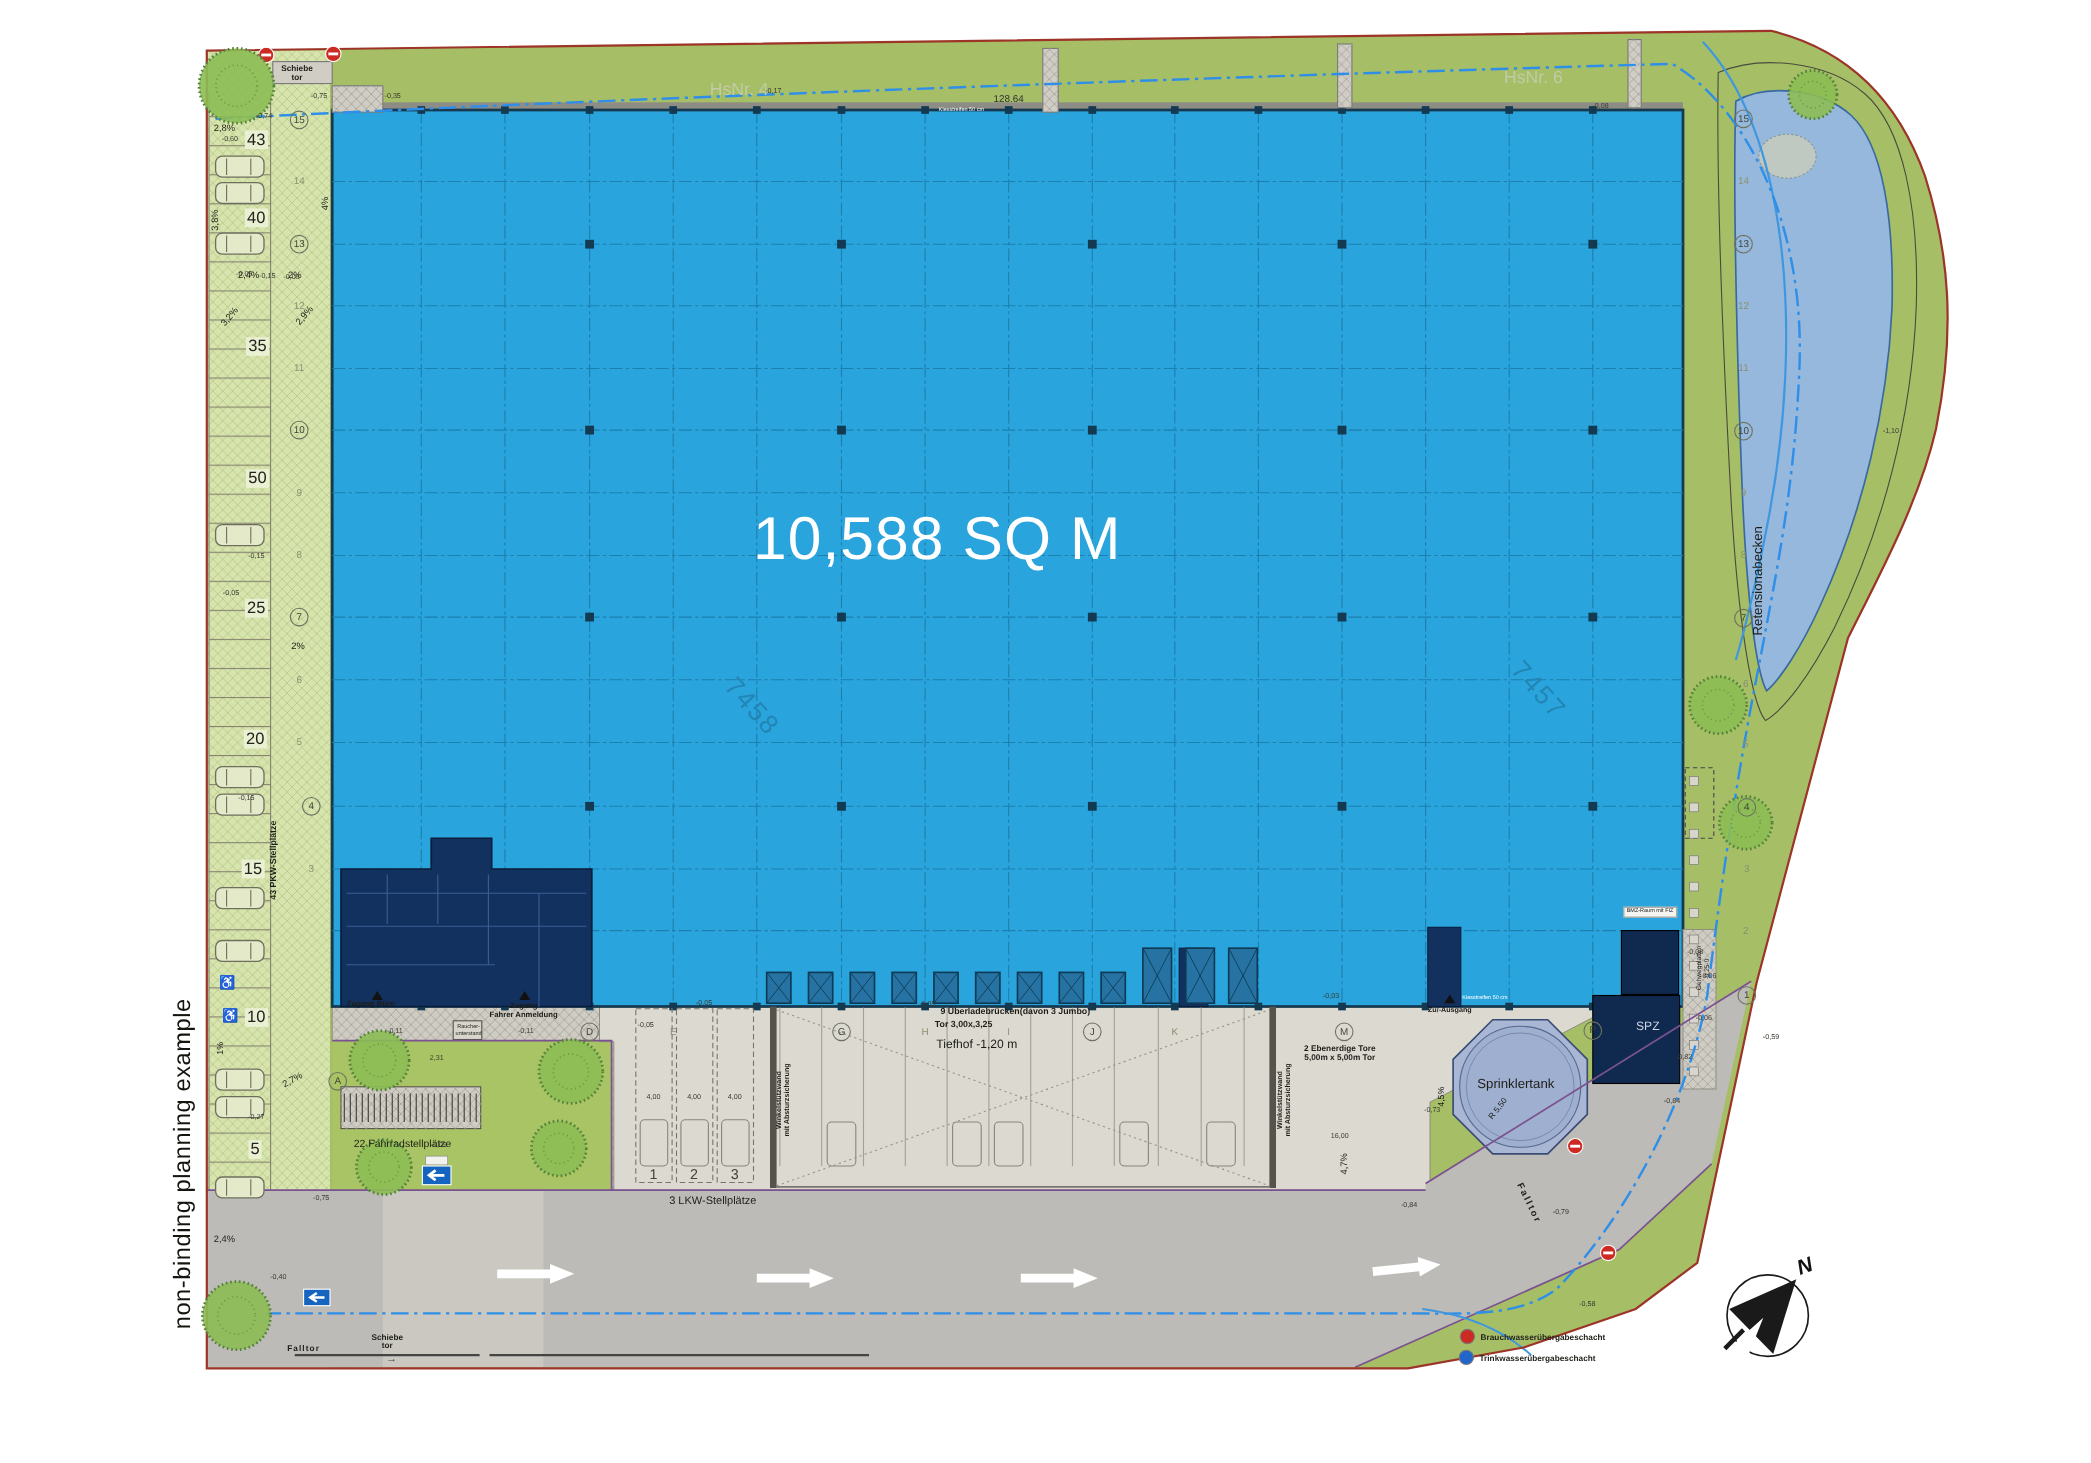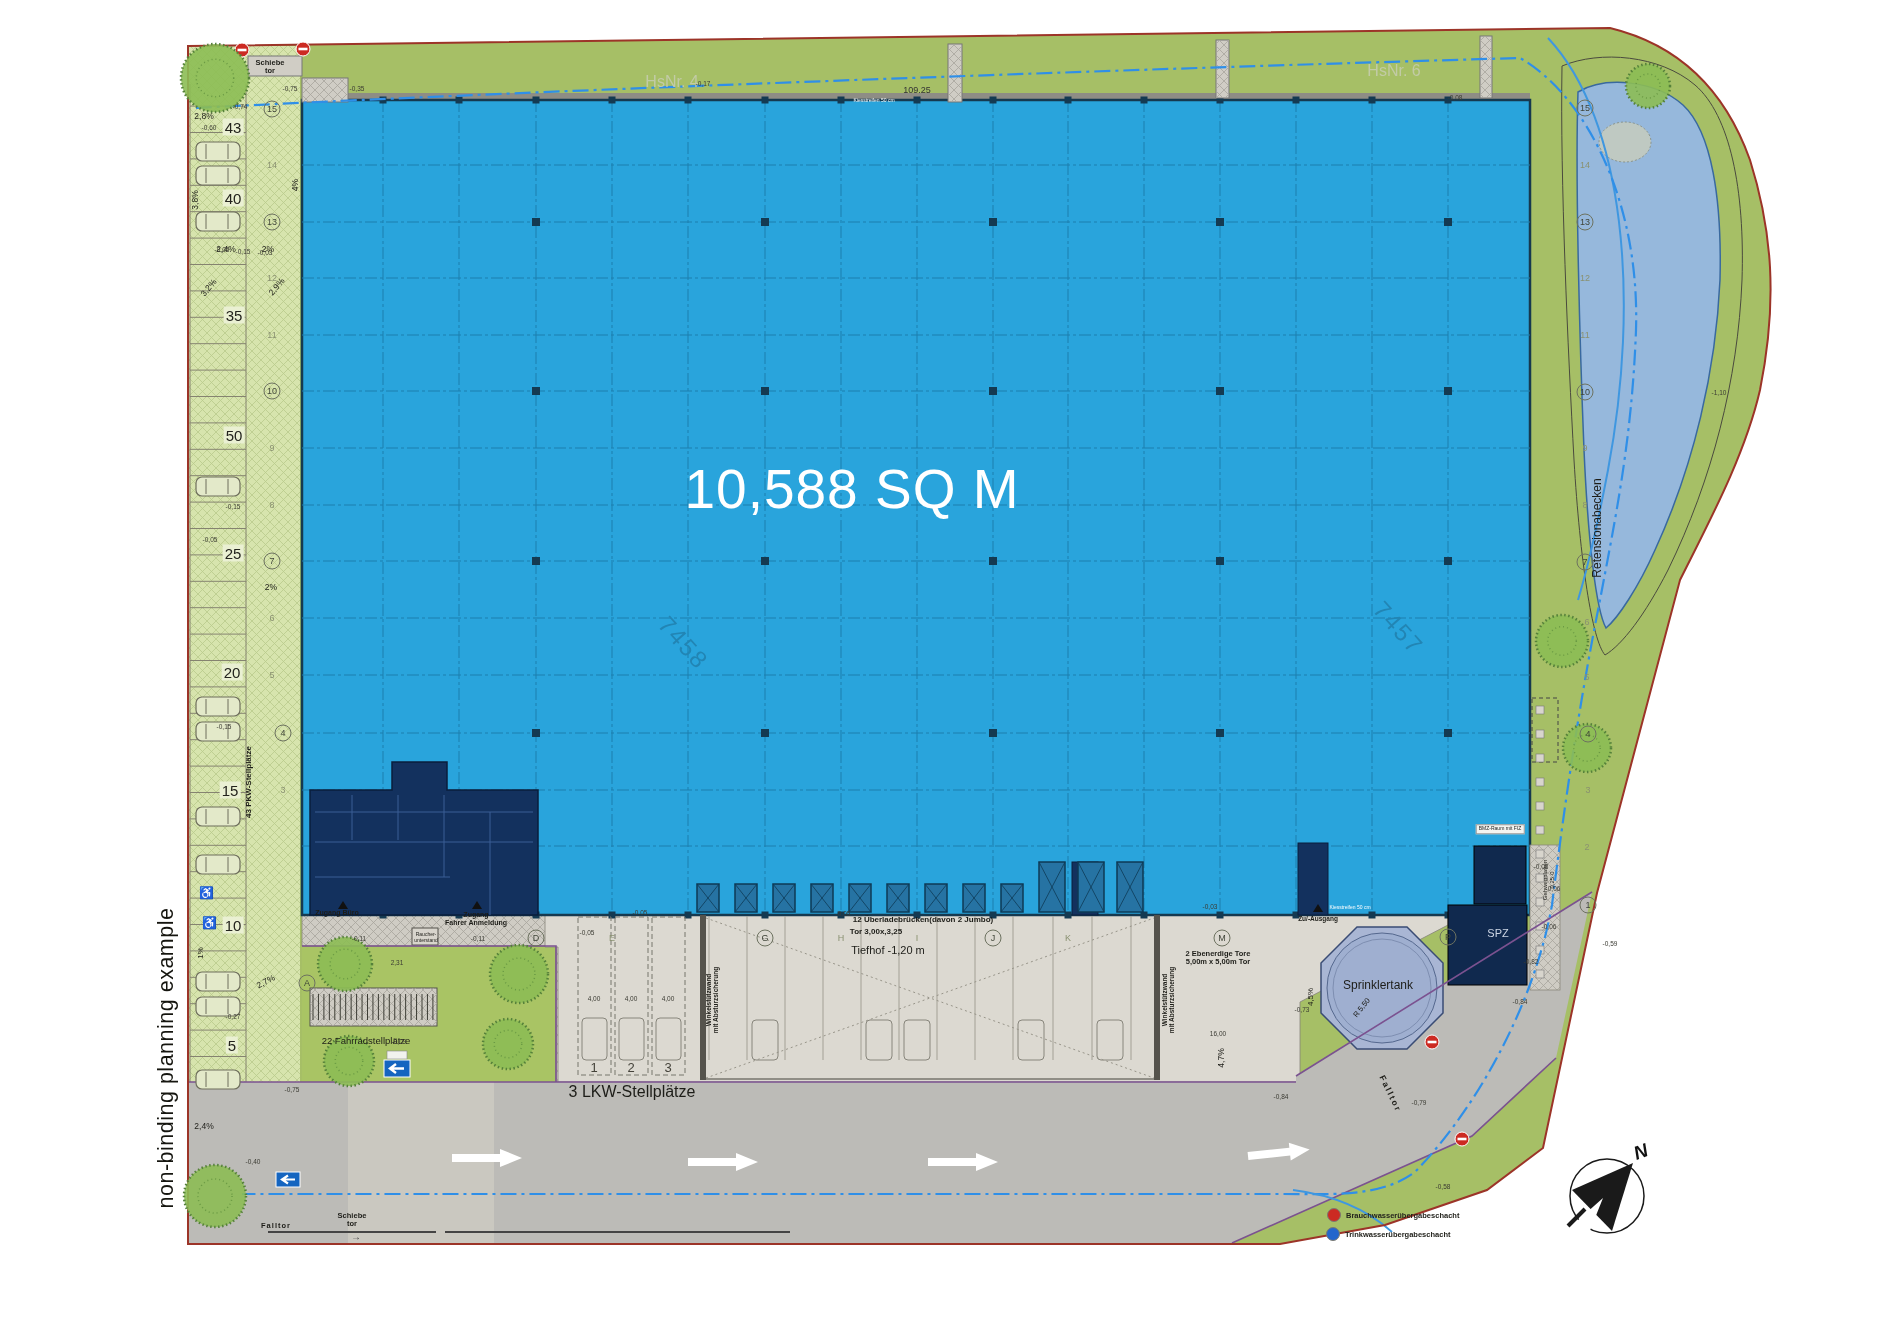--- a/index.html
+++ b/index.html
@@ -431,45 +431,45 @@
 tor</div>
       <div class="lbl" style="left: 356px; top: 1236px; font-size: 10px; transform: translate(-50%, -50%); color: rgb(68, 68, 68);">→</div>
       <div class="lbl" style="left: 276px; top: 1226px; font-size: 7.5px; transform: translate(-50%, -50%); font-weight: 700; letter-spacing: 1px;">Falltor</div>
       <div class="lbl" style="left: 1390px; top: 1094px; font-size: 8.5px; transform: translate(-50%, -50%) rotate(64deg); font-weight: 700; letter-spacing: 2px;">Falltor</div>
       <div class="lbl" style="left: 337px; top: 913px; font-size: 7px; transform: translate(-50%, -50%); font-weight: 700;">Zugang Büro</div>
       <div class="lbl" style="left: 476px; top: 919px; font-size: 7px; transform: translate(-50%, -50%); font-weight: 700;">Zugang
 Fahrer Anmeldung</div>
       <div class="lbl" style="left: 426px; top: 937px; font-size: 5px; transform: translate(-50%, -50%);">Raucher-
 unterstand</div>
       <div class="lbl" style="left: 366px; top: 1041px; font-size: 9.5px; transform: translate(-50%, -50%);">22 Fahrradstellplätze</div>
-      <div class="lbl" style="left: 632px; top: 1092px; font-size: 16px; transform: translate(-50%, -50%);">3 LKW-Stellplätze</div>
+      <div class="lbl" style="left: 648px; top: 1092px; font-size: 10px; transform: translate(-50%, -50%);">3 LKW-Stellplätze</div>
       <div class="lbl" style="left: 594px; top: 1068px; font-size: 13px; transform: translate(-50%, -50%); color: rgb(68, 66, 58);">1</div>
       <div class="lbl" style="left: 631px; top: 1068px; font-size: 13px; transform: translate(-50%, -50%); color: rgb(68, 66, 58);">2</div>
       <div class="lbl" style="left: 668px; top: 1068px; font-size: 13px; transform: translate(-50%, -50%); color: rgb(68, 66, 58);">3</div>
-      <div class="lbl" style="left: 923px; top: 920px; font-size: 8px; transform: translate(-50%, -50%); font-weight: 700;">12 Überladebrücken(davon 2 Jumbo)</div>
+      <div class="lbl" style="left: 923px; top: 920px; font-size: 8px; transform: translate(-50%, -50%); font-weight: 700;">9 Überladebrücken(davon 3 Jumbo)</div>
       <div class="lbl" style="left: 876px; top: 932px; font-size: 8px; transform: translate(-50%, -50%); font-weight: 700;">Tor 3,00x,3,25</div>
       <div class="lbl" style="left: 888px; top: 950px; font-size: 11px; transform: translate(-50%, -50%);">Tiefhof -1,20 m</div>
       <div class="lbl" style="left: 1218px; top: 958px; font-size: 7.5px; transform: translate(-50%, -50%); font-weight: 700;">2 Ebenerdige Tore
 5,00m x 5,00m Tor</div>
       <div class="lbl" style="left: 712px; top: 1000px; font-size: 6.5px; transform: translate(-50%, -50%) rotate(-90deg); font-weight: 700;">Winkelstützwand
 mit Absturzsicherung</div>
       <div class="lbl" style="left: 1168px; top: 1000px; font-size: 6.5px; transform: translate(-50%, -50%) rotate(-90deg); font-weight: 700;">Winkelstützwand
 mit Absturzsicherung</div>
       <div class="lbl" style="left: 249px; top: 782px; font-size: 8px; transform: translate(-50%, -50%) rotate(-90deg); font-weight: 700;">43 PKW-Stellplätze</div>
       <div class="lbl" style="left: 1549px; top: 880px; font-size: 6px; transform: translate(-50%, -50%) rotate(-90deg);">Gehwegplatten
 0,25·0</div>
       <div class="lbl" style="left: 1598px; top: 528px; font-size: 12px; transform: translate(-50%, -50%) rotate(-90deg);">Retensionabecken</div>
       <div class="lbl" style="left: 1378px; top: 986px; font-size: 12px; transform: translate(-50%, -50%); text-align: center;">Sprinklertank</div>
       <div class="lbl" style="left: 1362px; top: 1008px; font-size: 7.5px; transform: translate(-50%, -50%) rotate(-52deg);">R 5,50</div>
       <div class="lbl" style="left: 1498px; top: 933px; font-size: 11px; transform: translate(-50%, -50%); color: rgb(204, 213, 228);">SPZ</div>
       <div class="lbl" style="left: 1500px; top: 829px; font-size: 5px; transform: translate(-50%, -50%); color: rgb(34, 34, 34); background: rgb(244, 244, 240); padding: 1px 2px; border: 0.5px solid rgb(153, 153, 153);">BMZ-Raum mit FIZ</div>
       <div class="lbl" style="left: 1318px; top: 919px; font-size: 6.5px; transform: translate(-50%, -50%); font-weight: 700;">Zu/-Ausgang</div>
       <div class="lbl" style="left: 683px; top: 643px; font-size: 24px; transform: translate(-50%, -50%) rotate(48deg); color: rgb(34, 133, 180); letter-spacing: 2px;">7458</div>
       <div class="lbl" style="left: 1398px; top: 628px; font-size: 24px; transform: translate(-50%, -50%) rotate(48deg); color: rgb(34, 133, 180); letter-spacing: 2px;">7457</div>
-      <div class="lbl" style="left: 917px; top: 91px; font-size: 9px; transform: translate(-50%, -50%); color: rgb(51, 51, 51);">109.25</div>
+      <div class="lbl" style="left: 917px; top: 91px; font-size: 9px; transform: translate(-50%, -50%); color: rgb(51, 51, 51);">128.64</div>
       <div class="lbl" style="left: 874px; top: 101px; font-size: 5px; transform: translate(-50%, -50%); color: rgb(255, 255, 255);">Kiesstreifen 50 cm</div>
       <div class="lbl" style="left: 1350px; top: 908px; font-size: 5px; transform: translate(-50%, -50%); color: rgb(255, 255, 255);">Kiesstreifen 50 cm</div>
       <div class="lbl" style="left: 204px; top: 117px; font-size: 8.5px; transform: translate(-50%, -50%);">2,8%</div>
       <div class="lbl" style="left: 196px; top: 200px; font-size: 8.5px; transform: translate(-50%, -50%) rotate(-90deg);">3,8%</div>
       <div class="lbl" style="left: 226px; top: 250px; font-size: 8.5px; transform: translate(-50%, -50%);">2,4%</div>
       <div class="lbl" style="left: 268px; top: 250px; font-size: 8.5px; transform: translate(-50%, -50%);">2%</div>
       <div class="lbl" style="left: 296px; top: 185px; font-size: 8.5px; transform: translate(-50%, -50%) rotate(-90deg);">4%</div>
       <div class="lbl" style="left: 209px; top: 288px; font-size: 8.5px; transform: translate(-50%, -50%) rotate(-50deg);">3,2%</div>
       <div class="lbl" style="left: 277px; top: 287px; font-size: 8.5px; transform: translate(-50%, -50%) rotate(-50deg);">2,9%</div>
       <div class="lbl" style="left: 271px; top: 588px; font-size: 8.5px; transform: translate(-50%, -50%);">2%</div>

